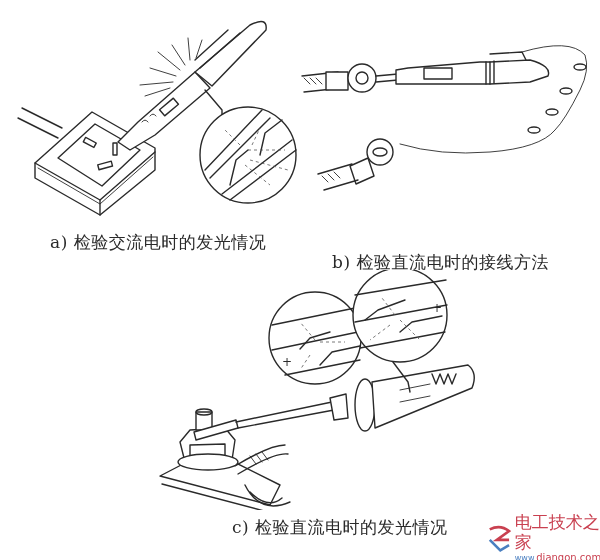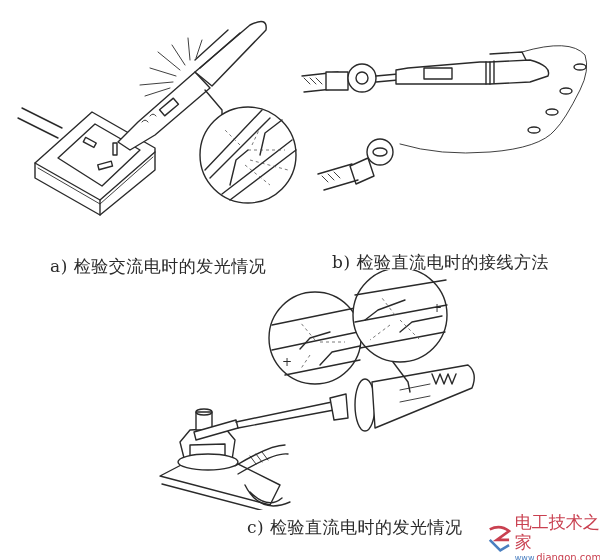--- a/index.html
+++ b/index.html
@@ -66,21 +66,21 @@
     </g>
     <g class="dash">
       <path d="M248 150 L285 150"></path>
         <path d="M250 160 L288 170"></path>
         <path d="M245 165 L270 185"></path>
       <path d="M240 145 L225 130"></path>
         <path d="M252 145 L260 128"></path>
     </g>
   </svg>
 </div>
-<div class="caption" style="left:50px;top:231px;margin-top:24px;">a) 检验交流电时的发光情况</div>
+<div class="caption" style="left:50px;top:231px;">a) 检验交流电时的发光情况</div>
 
 <div class="fig" style="left:290px;top:0;">
   <svg width="310" height="225" viewBox="0 0 310 225">
 
     <path class="ln" d="M12 76 L48 72"></path>
       <path class="ln" d="M14 92 L52 88"></path>
     <path class="thin" d="M14 78 l6 6 M20 78 l6 6 M26 78 l6 6"></path>
     <rect class="fillw" x="36" y="72" width="22" height="18"></rect>
     <circle class="fillw" cx="72" cy="78" r="14"></circle>
     <circle class="ln" cx="72" cy="78" r="6"></circle>
@@ -159,21 +159,21 @@
       <path d="M250 62 L262 52 L292 46"></path>
     </g>
     <text x="282" y="42" font-size="12" fill="#2a2a2a">+</text>
     <g class="dash">
         <path d="M245 45 L232 28"></path>
         <path d="M250 50 L270 70"></path>
         <path d="M240 55 L220 70"></path>
       </g>
   </svg>
 </div>
-<div class="caption" style="left:247px;top:516px;">c) 检验直流电时的发光情况</div>
+<div class="caption" style="left:232px;top:516px;">c) 检验直流电时的发光情况</div>
 
 <div class="wm">
   <svg width="26" height="30" viewBox="0 0 26 30">
     <path d="M2 4 Q14 -2 24 6 L10 16 L24 16" fill="none" stroke="#c94050" stroke-width="3"></path>
     <path d="M2 16 L14 28 L24 22" fill="none" stroke="#4a7fc0" stroke-width="3"></path>
   </svg>
   <div class="wm-text">
     <span class="wm-cn">电工技术之家</span>
     <span class="wm-url"><span class="wm-www">www.</span><span>dianqon.com</span></span>
   </div>

